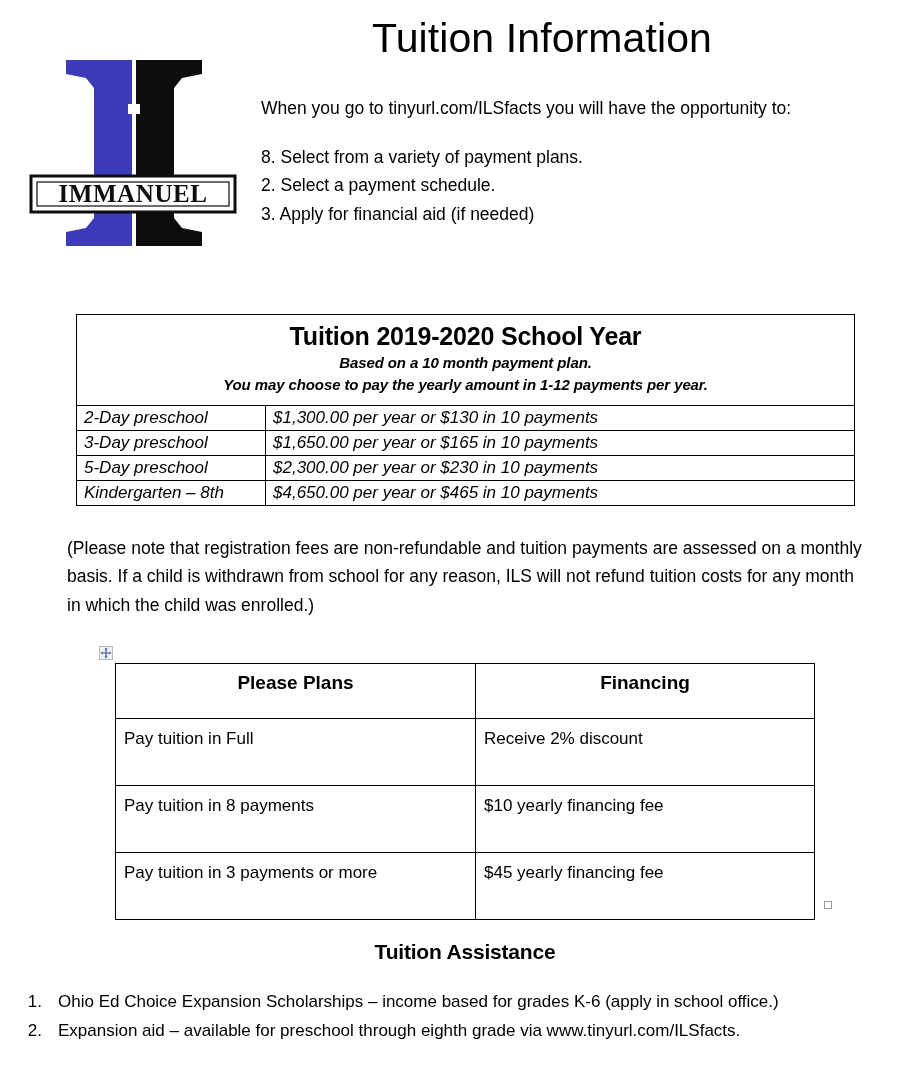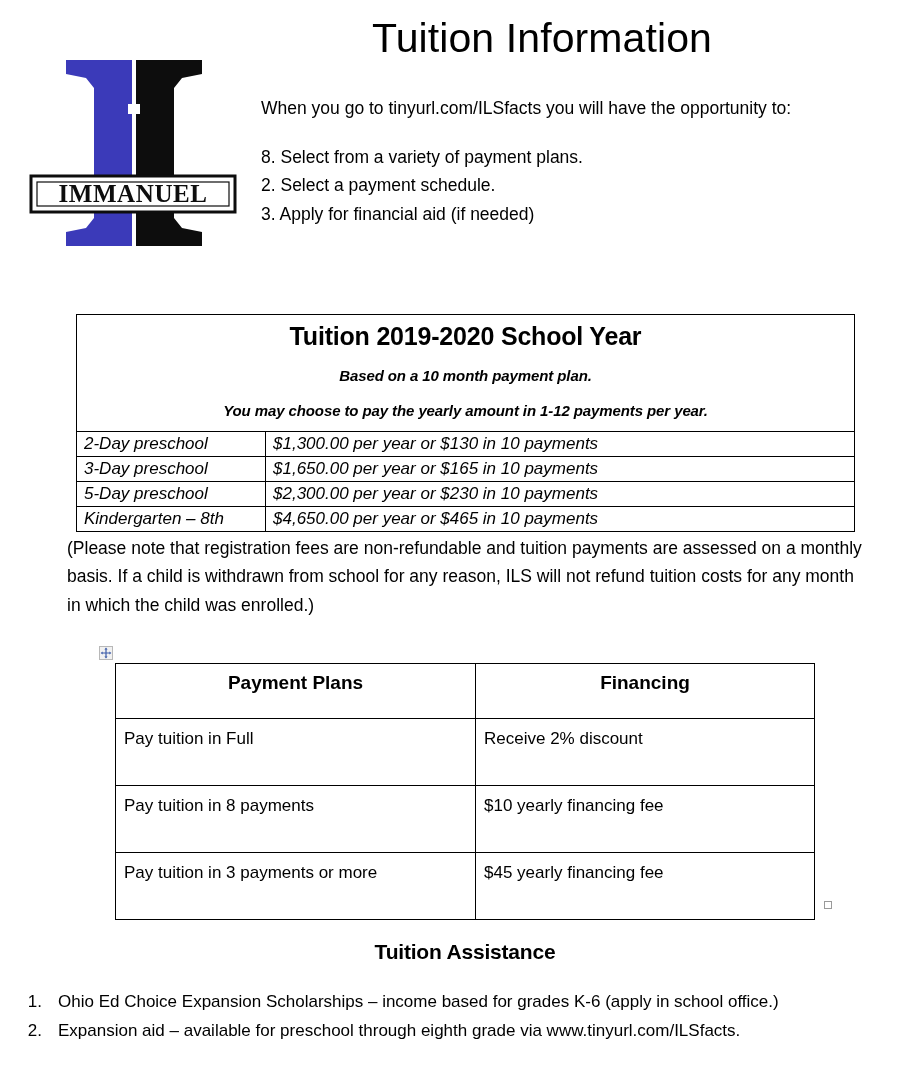--- a/index.html
+++ b/index.html
@@ -96,21 +96,20 @@
     font-weight: 700;
     line-height: 1.28;
     letter-spacing: -0.2px;
   }
   .tbl1 .hdr-sub {
     font-size: 15px;
     font-weight: 700;
     font-style: italic;
     line-height: 1.46;
     letter-spacing: -0.1px;
-    margin-top: 13px;
   }
   .tbl1 .c-label,
   .tbl1 .c-value {
     font-size: 17px;
     font-style: italic;
     height: 24px;
     line-height: 24px;
     padding: 0 0 0 7px;
     white-space: nowrap;
   }
@@ -299,21 +298,21 @@
       </svg>
     </div>
 
     <table class="tbl2">
       <colgroup>
           <col class="col-a">
           <col>
         </colgroup>
       <tbody>
         <tr>
-          <td class="h">Payment Plans</td>
+          <td class="h">Please Plans</td>
           <td class="h">Financing</td>
         </tr>
         <tr>
           <td class="b">Pay tuition in Full</td>
           <td class="b">Receive 2% discount</td>
         </tr>
         <tr>
           <td class="b">Pay tuition in 8 payments</td>
           <td class="b">$10 yearly financing fee</td>
         </tr>

